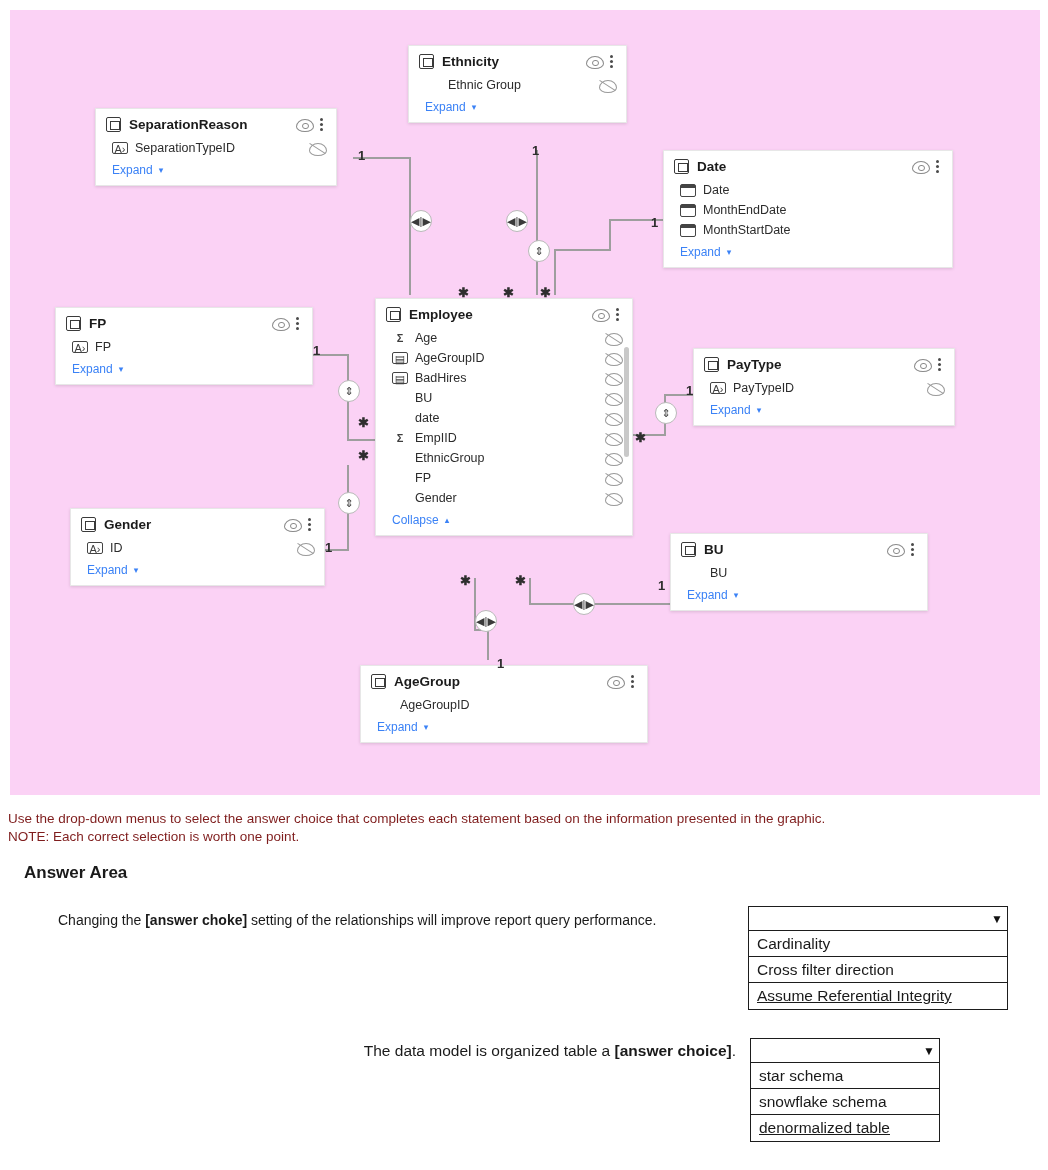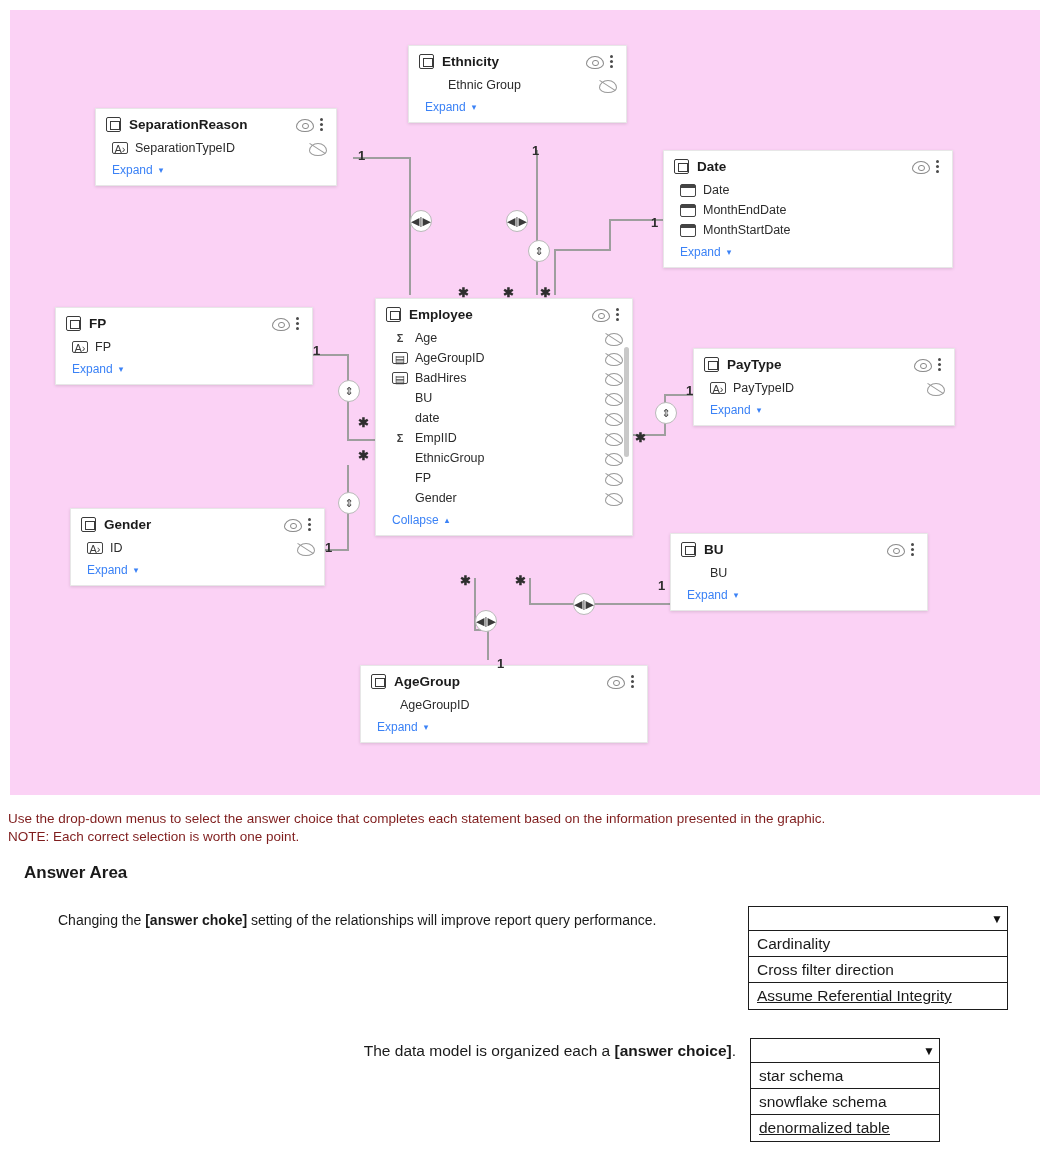--- a/index.html
+++ b/index.html
@@ -434,21 +434,21 @@
   <div>NOTE: Each correct selection is worth one point.</div>
 </div>
 
 <div class="answer-area-title">Answer Area</div>
 
 <div class="stmt1">
   <span>Changing the </span><span class="b">[answer choke]</span><span> setting of the relationships will improve report query performance.</span>
 </div>
 
 <div class="stmt2">
-  <span>The data model is organized each a </span><span class="b">[answer choice]</span><span>.</span>
+  <span>The data model is organized table a </span><span class="b">[answer choice]</span><span>.</span>
 </div>
 
 <div class="dd" id="dd1">
   <div class="dd-head">
     <span></span>
     <span class="caret">▼</span>
   </div>
   <div class="dd-opt">Cardinality</div>
   <div class="dd-opt">Cross filter direction</div>
   <div class="dd-opt">Assume Referential Integrity</div>

